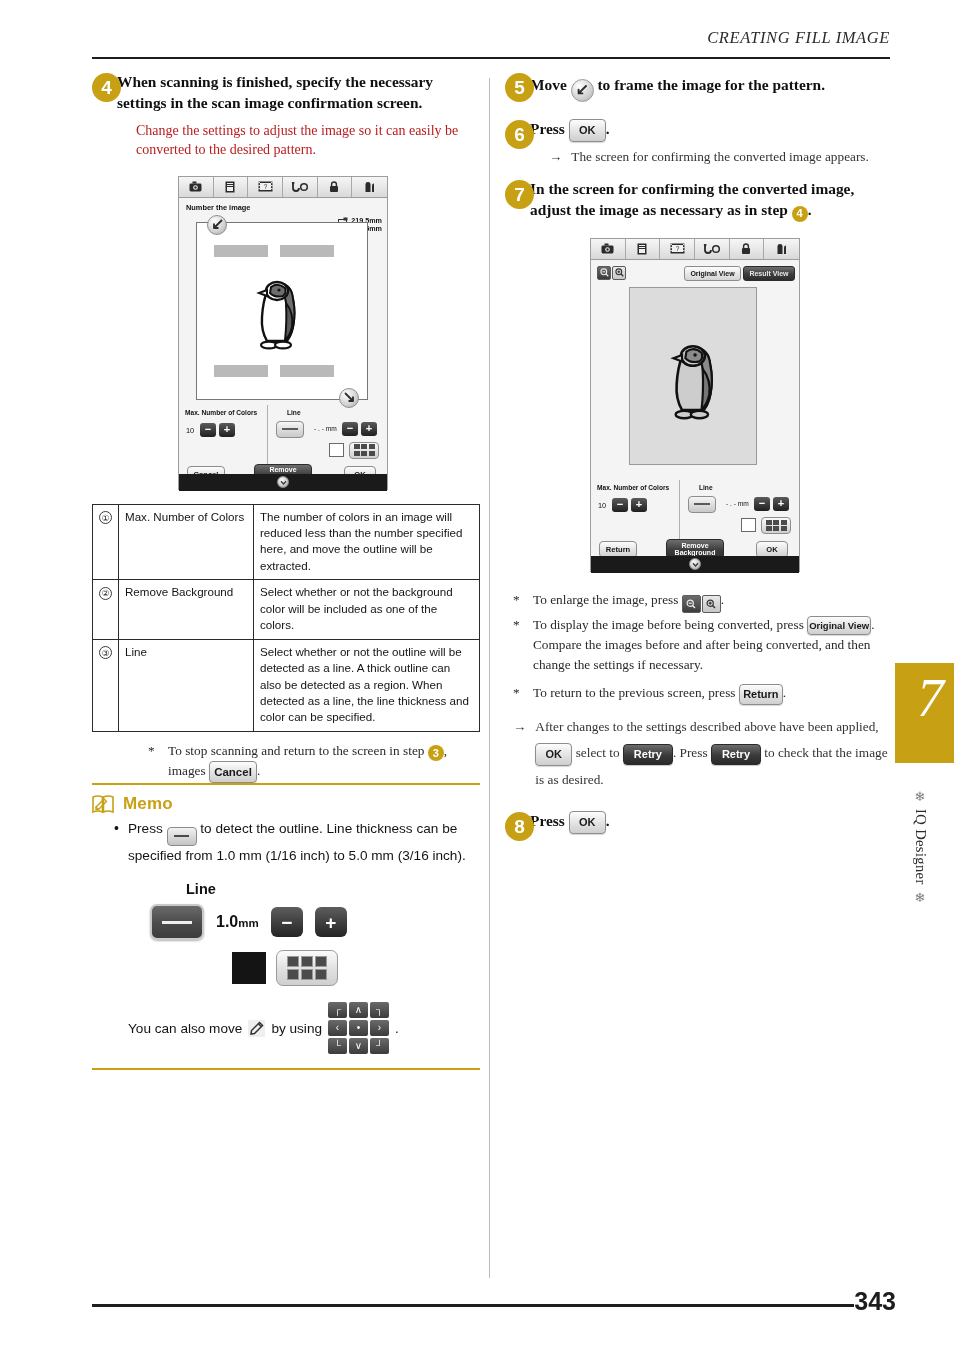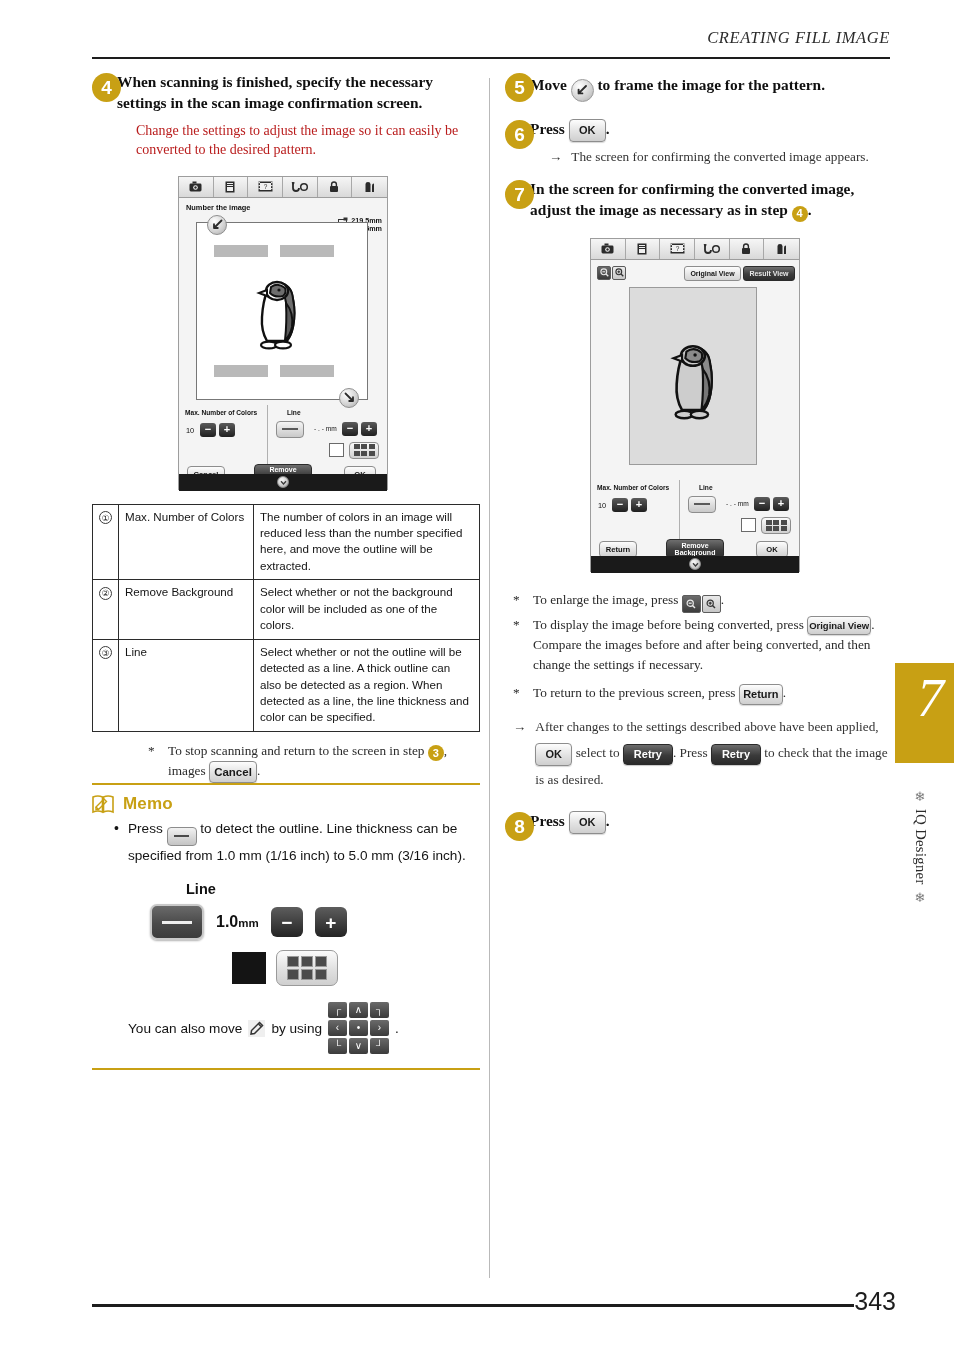--- a/index.html
+++ b/index.html
@@ -396,21 +396,21 @@
   .side-orn { color:#7a7a7a; font-size:13px; line-height:1; }
 
   
   .footer-rule {
     position:absolute; left:92px; top:1304px; width:762px; height:3px;
     background:#1d1d1d;
   }
   .footer-page {
     position:absolute; right:58px; top:1287px;
     font-family:"Liberation Sans", sans-serif;
-    font-size:25px; font-weight:normal; color:#1d1d1d;
+    font-size:25px; font-weight:bold; color:#1d1d1d;
   }
 </style>
 </head>
 <body>
 
 <div class="page-header">
   <div class="header-title">CREATING FILL IMAGE</div>
   <div class="header-rule"></div>
 </div>
 

